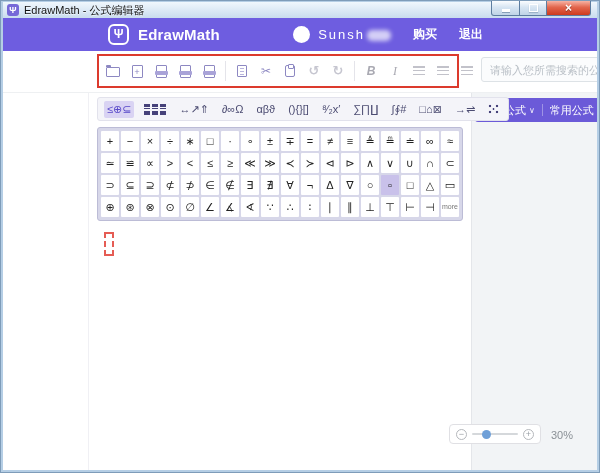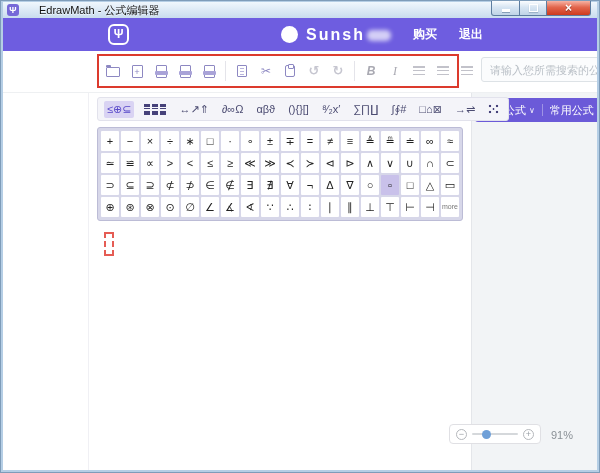--- a/index.html
+++ b/index.html
@@ -8,39 +8,39 @@
     width:600px;height:473px;position:relative;
     font-family:"Liberation Sans","DejaVu Sans",sans-serif;
     background:#b5cee5;border:1px solid #7e9cb9;
     padding:1px 2px 2px 2px;overflow:hidden;
   }
   
   .titlebar{height:16px;position:relative;display:flex;align-items:center;padding-left:4px;
     background:linear-gradient(#f0f7fd,#c9dcee);}
   .tb-icon{width:12px;height:12px;background:#7668d8;border-radius:3px;color:#fff;
     font-size:9px;line-height:12px;text-align:center;font-weight:bold;flex-shrink:0;}
-  .tb-title{font-size:11px;color:#111;margin-left:20px;white-space:nowrap;text-shadow:0 1px 0 rgba(255,255,255,.7);}
+  .tb-title{font-size:11px;color:#111;margin-left:5px;white-space:nowrap;text-shadow:0 1px 0 rgba(255,255,255,.7);}
   .tb-btns{position:absolute;top:-1px;right:6px;display:flex;}
   .tb-btn{height:15px;border:1px solid #5d7da0;border-top:none;display:flex;align-items:center;justify-content:center;cursor:default;}
   .tb-min{width:29px;border-radius:0 0 0 3px;background:linear-gradient(#fbfdff,#d7e5f2 45%,#c0d4e7);}
   .tb-max{width:27px;border-left:none;background:linear-gradient(#fbfdff,#d7e5f2 45%,#c0d4e7);}
   .tb-close{width:44px;border-left:none;border-radius:0 0 3px 0;background:linear-gradient(#f7b3a4,#e2664d 45%,#ce3a1f);}
   .g-min{width:8px;height:3px;background:#fff;box-shadow:0 1px 0 rgba(90,120,150,.6);margin-top:5px;}
   .g-max{width:9px;height:8px;border:1px solid #fff;box-shadow:0 1px 1px rgba(90,120,150,.4);}
   .g-close{color:#fff;font-size:12px;font-weight:bold;line-height:13px;text-shadow:0 1px 1px rgba(0,0,0,.4);}
   
   .win-content{height:452px;display:flex;flex-direction:column;background:#fff;overflow:hidden;position:relative;}
   
   .header{height:33px;background:#6e5de0;display:flex;align-items:center;flex-shrink:0;}
   .brand-logo{width:21px;height:21px;border:2px solid #fff;border-radius:6px;color:#fff;font-weight:bold;
     font-size:12px;line-height:17px;text-align:center;margin-left:105px;}
   .brand-name{color:#fff;font-size:15px;font-weight:bold;margin-left:9px;letter-spacing:.2px;}
   .user{margin-left:auto;display:flex;align-items:center;margin-right:114px;color:#fff;font-size:12px;}
   .avatar{width:17px;height:17px;border-radius:50%;background:#fff;flex-shrink:0;}
-  .uname{margin-left:8px;font-weight:bold;letter-spacing:2px;font-size:16px;}
+  .uname{margin-left:8px;font-weight:normal;letter-spacing:2px;font-size:13px;}
   .ublur{display:inline-block;width:24px;height:11px;background:rgba(255,255,255,.7);border-radius:5px;
     filter:blur(2px);margin-left:2px;vertical-align:middle;}
   .hbtn{margin-left:22px;font-weight:bold;font-size:12px;cursor:pointer;white-space:nowrap;}
   
   .toolbar{height:42px;background:#fff;position:relative;flex-shrink:0;border-bottom:1px solid #eef0f2;}
   .red-box{position:absolute;left:94px;top:3px;width:362px;height:34px;border:2px solid #dc3a2d;pointer-events:none;z-index:4;}
   .tools{position:absolute;left:102px;top:6px;height:28px;display:flex;align-items:center;gap:8px;}
   .ti{display:inline-flex;align-items:center;justify-content:center;width:16px;height:18px;position:relative;cursor:pointer;}
   .sep{width:1px;height:20px;background:#e4e4ea;}
   .ic-folder{width:14px;height:10px;border:1px solid #8d88c2;border-radius:1px;position:relative;margin-top:2px;}
@@ -124,20 +124,21 @@
       <div class="tb-btn tb-close">
           <span class="g-close">×</span>
         </div>
     </div>
   </div>
 
   <div class="win-content">
 
     <div class="header">
       <span class="brand-logo">Ψ</span>
+      <span class="brand-name">EdrawMath</span>
       <div class="user">
         <span class="avatar"></span>
         <span class="uname"><span>Sunsh</span><span class="ublur"></span></span>
         <span class="hbtn">购买</span>
         <span class="hbtn">退出</span>
       </div>
     </div>
 
     <div class="toolbar">
       <div class="red-box"></div>
@@ -312,17 +313,17 @@
             </span>
           </div>
       </div>
       <div class="zoom-ctl">
         <span class="zoom-btn">−</span>
         <span class="zoom-track">
             <span class="zoom-thumb"></span>
           </span>
         <span class="zoom-btn">+</span>
       </div>
-      <span class="zoom-label">91%</span>
+      <span class="zoom-label">30%</span>
     </div>
 
   </div>
 </div>
 
 </body></html>

